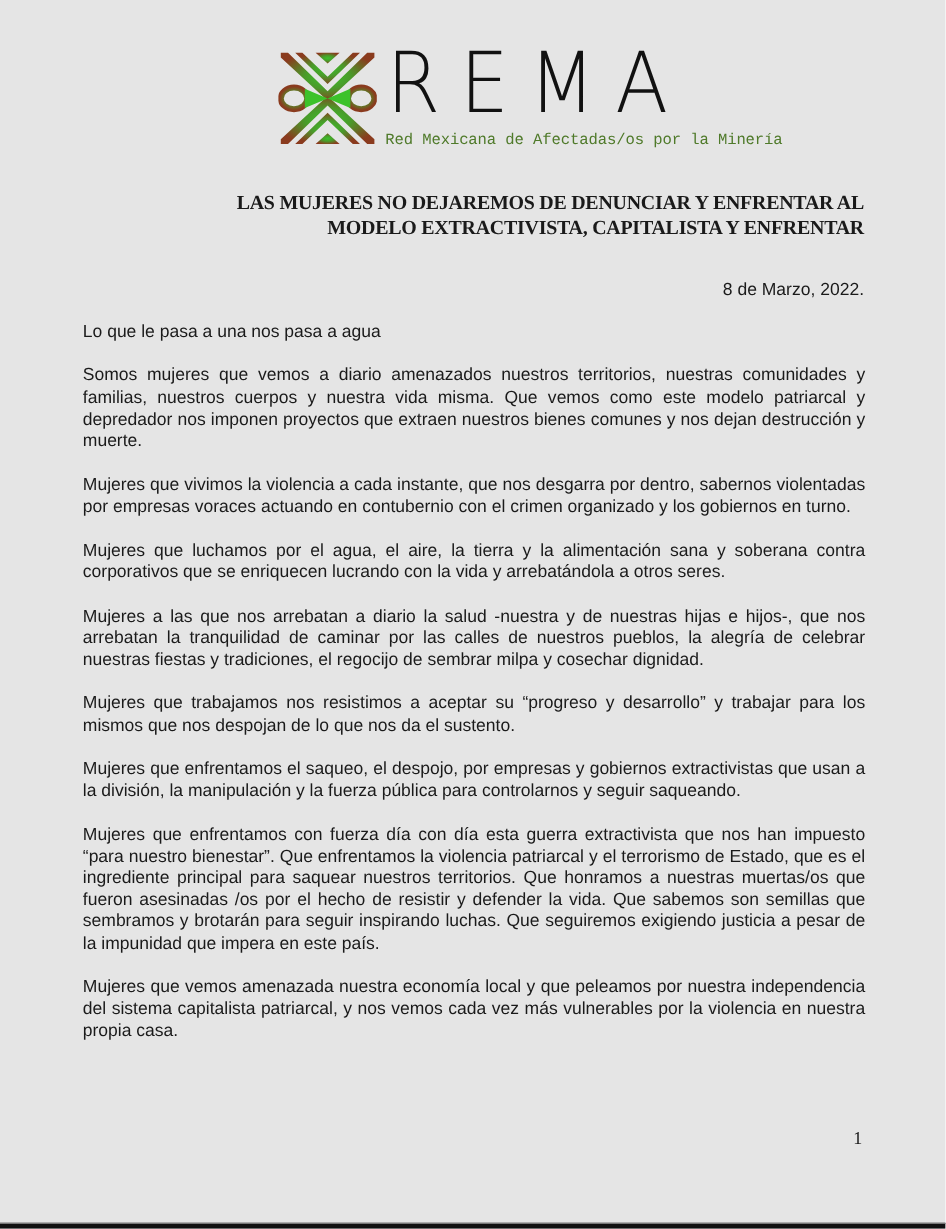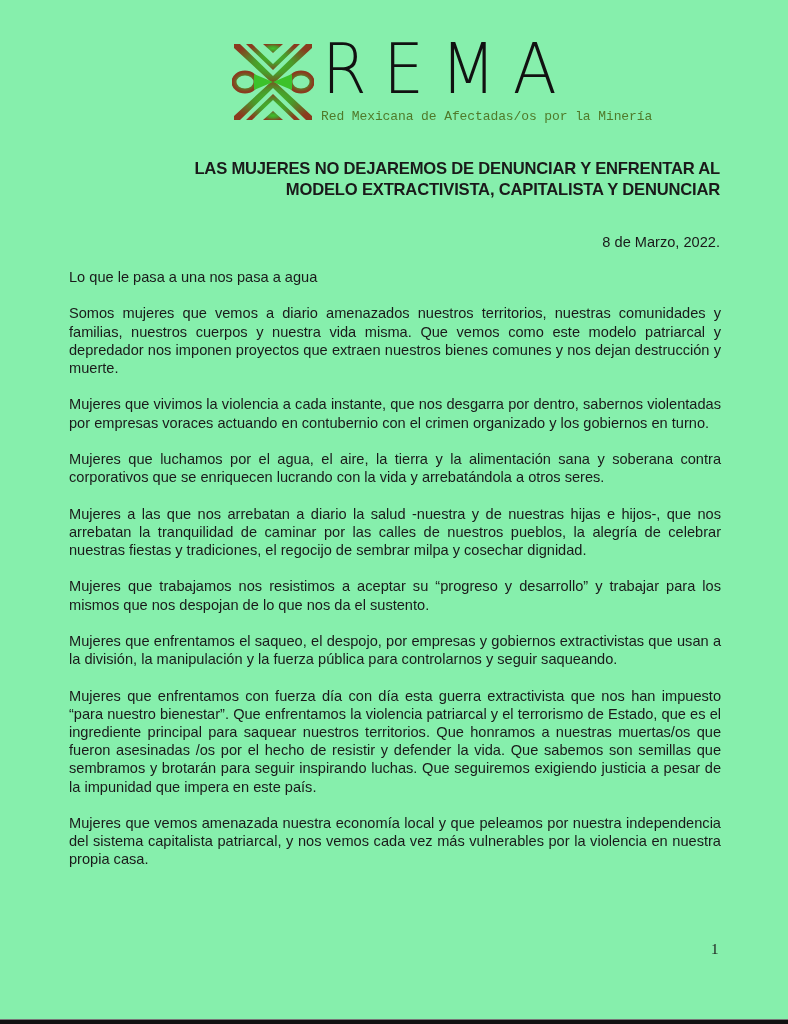--- a/index.html
+++ b/index.html
@@ -13,21 +13,21 @@
       position: relative;
       overflow: hidden;
       font-family: "Liberation Sans", sans-serif;
       color: #1a1a1a;
     }
     .page {
       position: absolute;
       left: 0; top: 0;
       width: 788px;
       height: 1020px;
-      background: #86efac;
+      background: #e5e5e5;
     }
     .bottom-rule {
       position: absolute;
       left: 0;
       bottom: 0;
       width: 788px;
       height: 4px;
       background: #111111;
       border-top: 1px solid #777777;
     }
@@ -69,21 +69,21 @@
       white-space: nowrap;
       letter-spacing: -0.1px;
     }
     
     .title {
       position: absolute;
       left: 120px;
       width: 600px;
       top: 158px;
       text-align: right;
-      font-family: Liberation Sans, sans-serif;
+      font-family: Liberation Serif, serif;
       font-weight: bold;
       font-size: 16.6px;
       line-height: 21px;
       color: #1a1a1a;
       letter-spacing: -0.2px;
     }
     .title div { white-space: nowrap; }
     
     .date {
       position: absolute;
@@ -146,21 +146,21 @@
       <ellipse cx="69" cy="40" rx="11" ry="9" fill="none" stroke="url(#g1)" stroke-width="5"></ellipse>
 
       <path d="M22 32 L41 40 L60 32 L60 48 L41 40 L22 48 Z" fill="#3cc22a"></path>
     </svg>
     <div class="logo-word">REMA</div>
     <div class="logo-sub">Red Mexicana de Afectadas/os por la Minería</div>
   </div>
 
   <div class="title">
     <div>LAS MUJERES NO DEJAREMOS DE DENUNCIAR Y ENFRENTAR AL</div>
-    <div>MODELO EXTRACTIVISTA, CAPITALISTA Y DENUNCIAR</div>
+    <div>MODELO EXTRACTIVISTA, CAPITALISTA Y ENFRENTAR</div>
   </div>
 
   <div class="date">8 de Marzo, 2022.</div>
 
   <div class="body">
     <p class="lead">Lo que le pasa a una nos pasa a agua</p>
     <p>Somos mujeres que vemos a diario amenazados nuestros territorios, nuestras comunidades y familias, nuestros cuerpos y nuestra vida misma. Que vemos como este modelo patriarcal y depredador nos imponen proyectos que extraen nuestros bienes comunes y nos dejan destrucción y muerte.</p>
     <p>Mujeres que vivimos la violencia a cada instante, que nos desgarra por dentro, sabernos violentadas por empresas voraces actuando en contubernio con el crimen organizado y los gobiernos en turno.</p>
     <p>Mujeres que luchamos por el agua, el aire, la tierra y la alimentación sana y soberana contra corporativos que se enriquecen lucrando con la vida y arrebatándola a otros seres.</p>
     <p>Mujeres a las que nos arrebatan a diario la salud -nuestra y de nuestras hijas e hijos-, que nos arrebatan la tranquilidad de caminar por las calles de nuestros pueblos, la alegría de celebrar nuestras fiestas y tradiciones, el regocijo de sembrar milpa y cosechar dignidad.</p>

